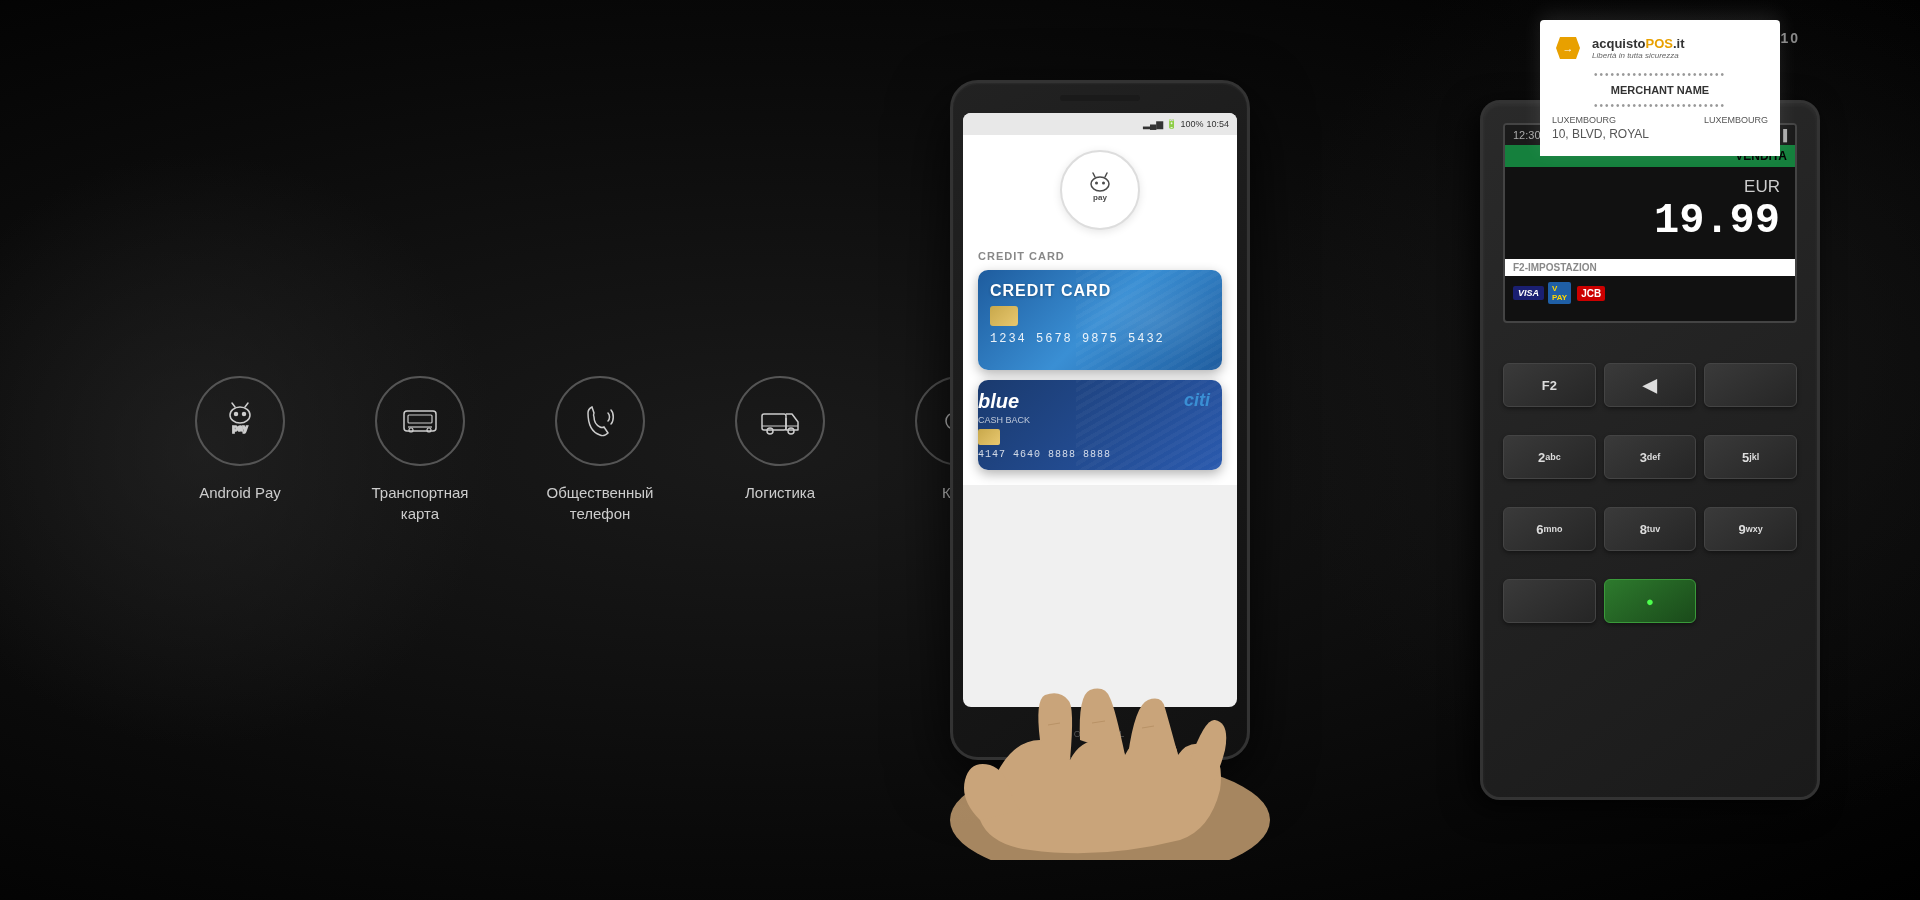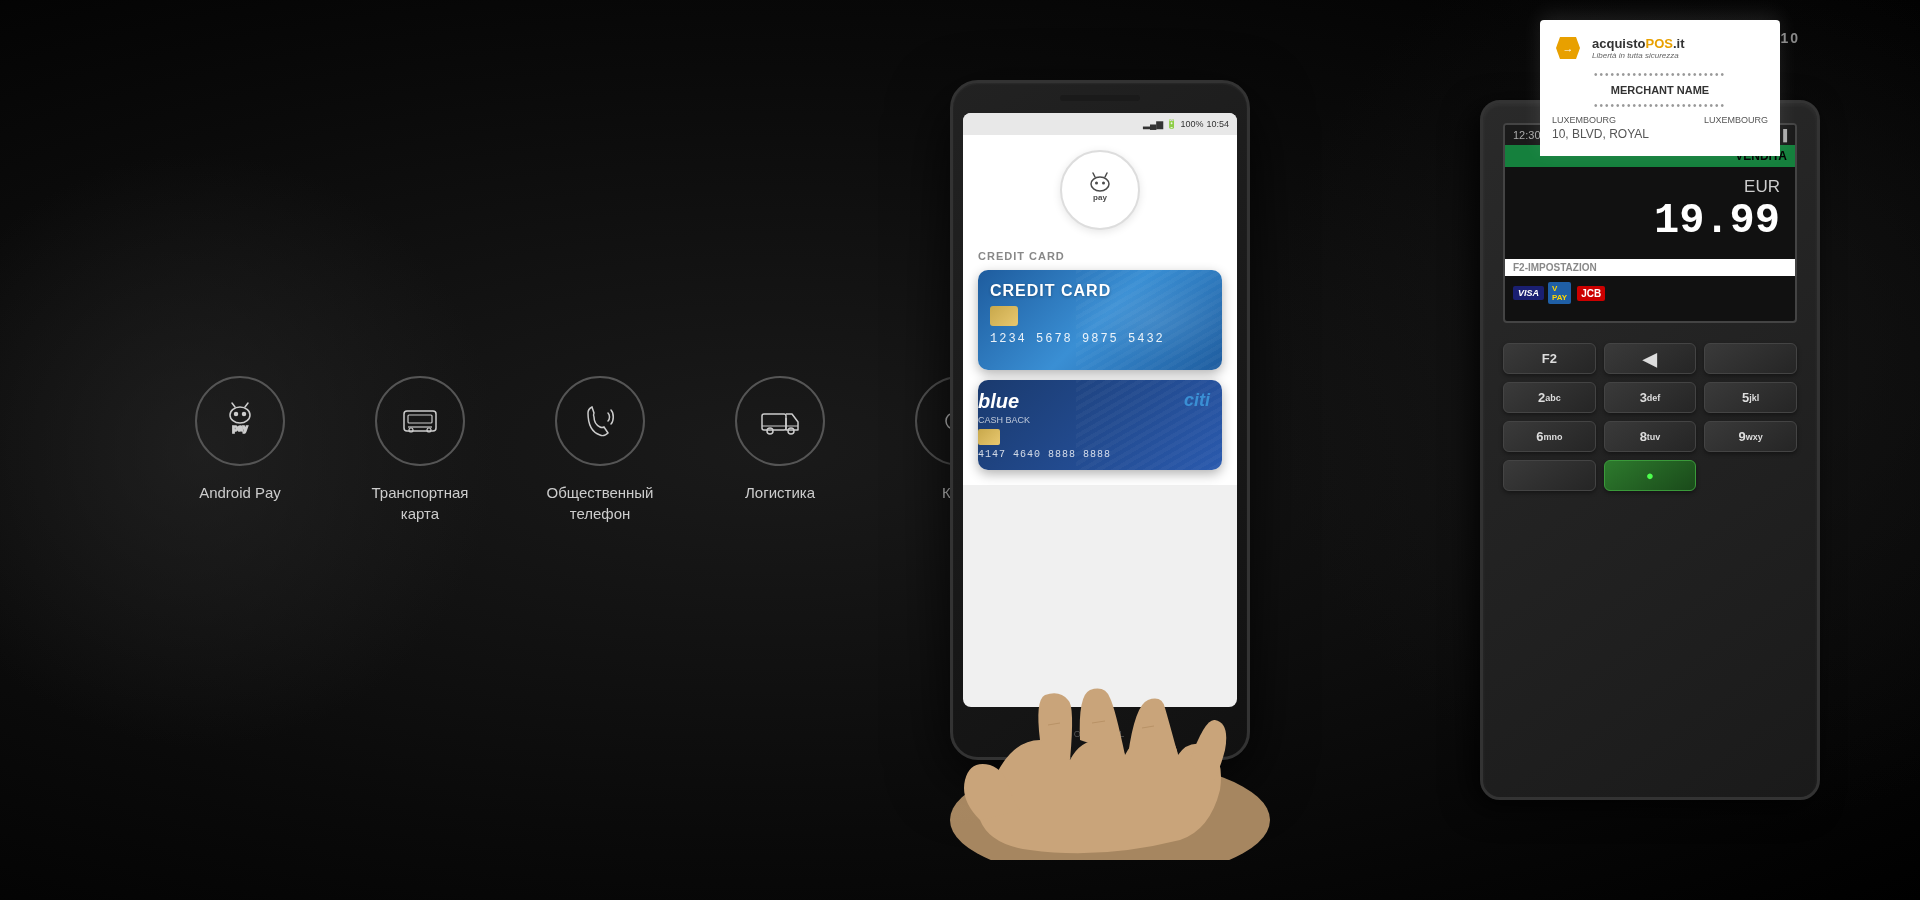--- a/index.html
+++ b/index.html
@@ -178,32 +178,33 @@
       top: 240px;
       left: 15px;
       right: 15px;
       display: grid;
       grid-template-columns: repeat(3, 1fr);
       gap: 8px;
       padding: 0 5px;
     }
 
     .pos-key {
-      height: 31px;
+      height: 44px;
       background: linear-gradient(145deg, #3a3a3a, #252525);
       border-radius: 6px;
       border: 1px solid #444;
       display: flex;
       align-items: center;
       justify-content: center;
       color: #ddd;
       font-size: 13px;
       font-weight: bold;
       cursor: pointer;
       box-shadow: 0 2px 4px rgba(0,0,0,0.4);
+      margin-top: 20px;
     }
 
     .pos-key.green {
       background: linear-gradient(145deg, #2d7a2d, #1a4a1a);
       color: #4dff4d;
       border-color: #3a9a3a;
     }
 
     .pos-key.arrow {
       font-size: 18px;

